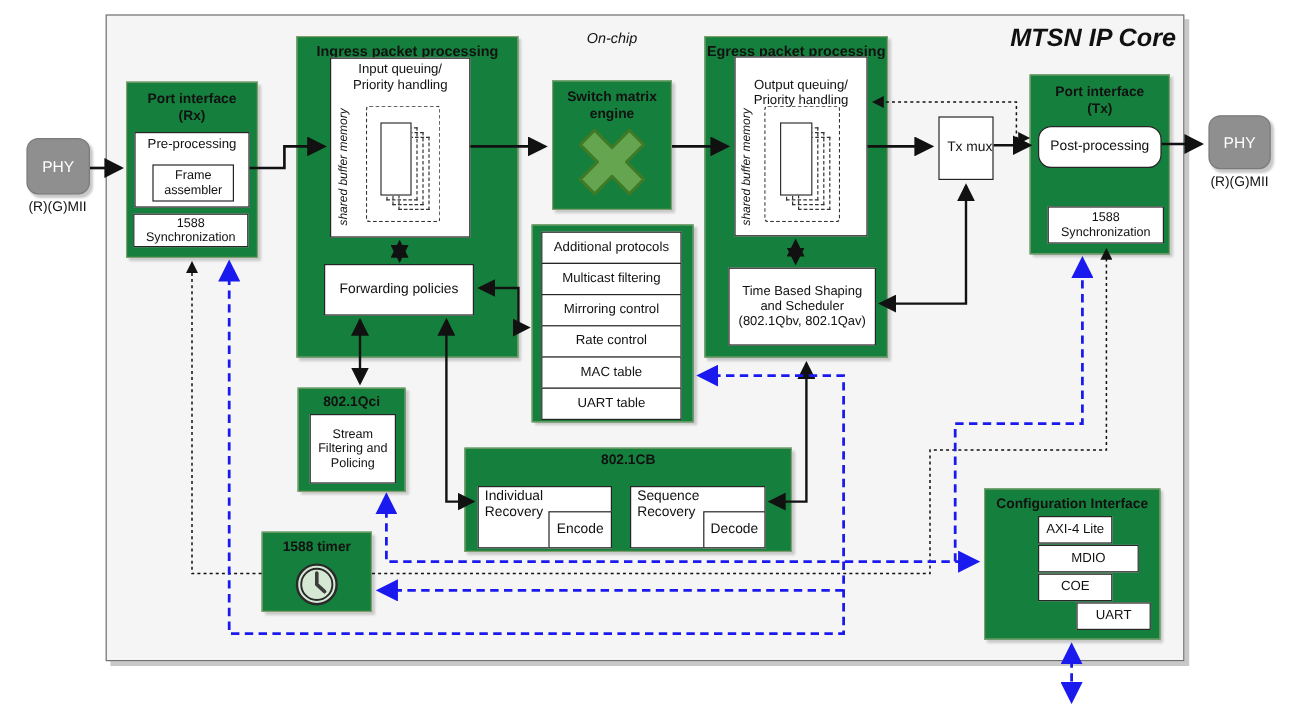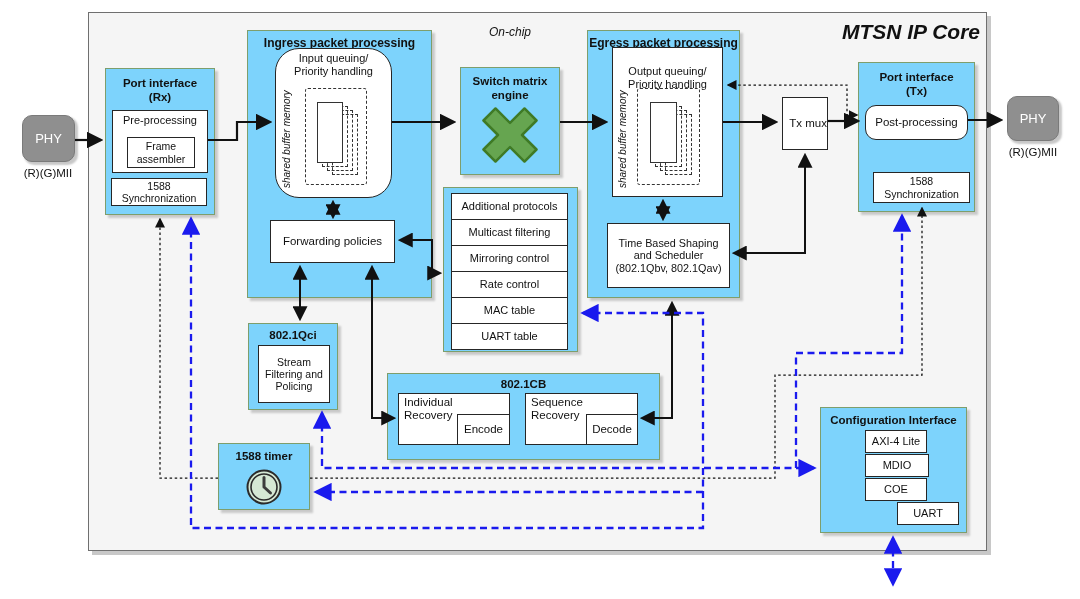--- a/index.html
+++ b/index.html
@@ -1,30 +1,30 @@
 <!DOCTYPE html>
 <html><head>
 <meta charset="utf-8">
 <style>
   html,body{margin:0;padding:0;background:#fff;}
   #diagram{position:relative;width:1080px;height:599px;background:#fff;
     font-family:"Liberation Sans","DejaVu Sans",sans-serif;color:#111;font-size:11px;overflow:hidden;}
   .abs{position:absolute;box-sizing:border-box;}
   .frame{background:#f5f5f5;border:1.6px solid #6f6f6f;box-shadow:4px 4px 0 #c8c8c8;}
-  .green{background:#7dd3fc;border:1.2px solid #7e9e6c;box-shadow:2.5px 2.5px 2px rgba(0,0,0,.18);}
+  .green{background:#15803d;border:1.2px solid #7e9e6c;box-shadow:2.5px 2.5px 2px rgba(0,0,0,.18);}
   .wbox{background:#fff;border:1.4px solid #262626;display:flex;align-items:center;justify-content:center;
     text-align:center;line-height:1.15;white-space:pre-line;}
   .btitle{font-weight:bold;text-align:center;white-space:pre-line;line-height:1.2;}
   .phy{background:#8f8f8f;border:1px solid #7a7a7a;border-radius:10px;color:#fff;display:flex;
     align-items:center;justify-content:center;font-size:13px;box-shadow:2.5px 2.5px 2px rgba(0,0,0,.22);}
   .buslabel{text-align:center;font-size:11.5px;color:#111;}
   .vtext{font-style:italic;font-size:10px;white-space:nowrap;transform-origin:0 0;transform:rotate(-90deg);}
   .dashed{border:1.3px dashed #333;background:transparent;}
   .qsolid{background:#fff;border:1.4px solid #333;}
-  .tl{justify-content:flex-start;align-items:flex-start;text-align:left;padding:2px 0 0 5px;}
+  .tl{justify-content:flex-start;align-items:flex-start;text-align:left;padding:2px 0 0 5px;margin-top:12px;}
   svg.lines{position:absolute;left:0;top:0;z-index:40;pointer-events:none;}
 </style>
 </head>
 <body>
 
 <div id="diagram">
 
   <div class="abs frame" style="left:88px;top:12px;width:899px;height:539px;"></div>
   <div class="abs" style="right:100px;top:20px;font-size:21px;font-weight:bold;font-style:italic;">MTSN IP Core</div>
   <div class="abs" style="left:460px;top:25px;width:100px;text-align:center;font-style:italic;font-size:12px;">On-chip</div>
@@ -46,21 +46,21 @@
 assembler</span>
   </div>
   <div class="abs wbox" style="left:111px;top:178px;width:96px;height:28px;font-size:10.5px;">
     <span>1588
 Synchronization</span>
   </div>
 
   <div class="abs green" style="left:247px;top:30px;width:185px;height:268px;">
     <div class="abs btitle" style="left:0;top:5px;width:183px;font-size:12px;">Ingress packet processing</div>
   </div>
-  <div class="abs wbox" style="left:275px;top:48px;width:117px;height:150px;align-items:flex-start;padding-top:3px;border-radius:24px;">
+  <div class="abs wbox" style="left:275px;top:48px;width:117px;height:150px;align-items:flex-start;padding-top:3px;">
     <span>Input queuing/
 Priority handling</span>
   </div>
   <div class="abs vtext" style="left:281px;top:188px;">shared buffer memory</div>
   <div class="abs" style="left:305px;top:88px;width:62px;height:97px;">
     <div class="abs dashed" style="left:0;top:0;width:62px;height:97px;border-radius:3px;"></div>
     <div class="abs dashed" style="left:27px;top:26px;width:26px;height:61px;"></div>
     <div class="abs dashed" style="left:22px;top:22px;width:26px;height:61px;"></div>
     <div class="abs dashed" style="left:17px;top:18px;width:26px;height:61px;"></div>
     <div class="abs qsolid" style="left:12px;top:14px;width:26px;height:61px;"></div>
@@ -162,21 +162,21 @@
   <svg class="abs" style="left:240px;top:466px;z-index:5;" width="48" height="42" viewBox="0 0 48 42">
     <circle cx="24" cy="21" r="16.5" fill="#d5e8d4" stroke="#2a2a2a" stroke-width="2"></circle>
     <circle cx="24" cy="21" r="13" fill="#d5e8d4" stroke="#2a2a2a" stroke-width="1.6"></circle>
     <path d="M24,21 L24,11.5 M24,21 L30.5,27" stroke="#3c3c3c" stroke-width="3" stroke-linecap="round" fill="none"></path>
   </svg>
 
   <div class="abs green" style="left:820px;top:407px;width:147px;height:126px;">
     <div class="abs btitle" style="left:0;top:6px;width:145px;font-size:11.5px;">Configuration Interface</div>
   </div>
   <div class="abs wbox" style="left:865px;top:430px;width:62px;height:23px;"><span>AXI-4 Lite</span></div>
-  <div class="abs wbox" style="left:865px;top:454px;width:64px;height:23px;"><span>MDIO</span></div>
+  <div class="abs wbox" style="left:865px;top:454px;width:84px;height:23px;"><span>MDIO</span></div>
   <div class="abs wbox" style="left:865px;top:478px;width:62px;height:23px;"><span>COE</span></div>
   <div class="abs wbox" style="left:865px;top:502px;width:62px;height:23px;margin-left:32px;"><span>UART</span></div>
 
   <svg class="lines" width="1080" height="599" viewBox="0 0 1080 599">
     <defs>
       <marker id="mB" viewBox="0 0 10 10" refX="8.5" refY="5" markerWidth="7.5" markerHeight="7.5" orient="auto-start-reverse">
         <path d="M0,0 L10,5 L0,10 z" fill="#111"></path>
         </marker>
       <marker id="mD" viewBox="0 0 10 10" refX="8.5" refY="5" markerWidth="8" markerHeight="8" orient="auto-start-reverse">
         <path d="M0,0 L10,5 L0,10 z" fill="#111"></path>

